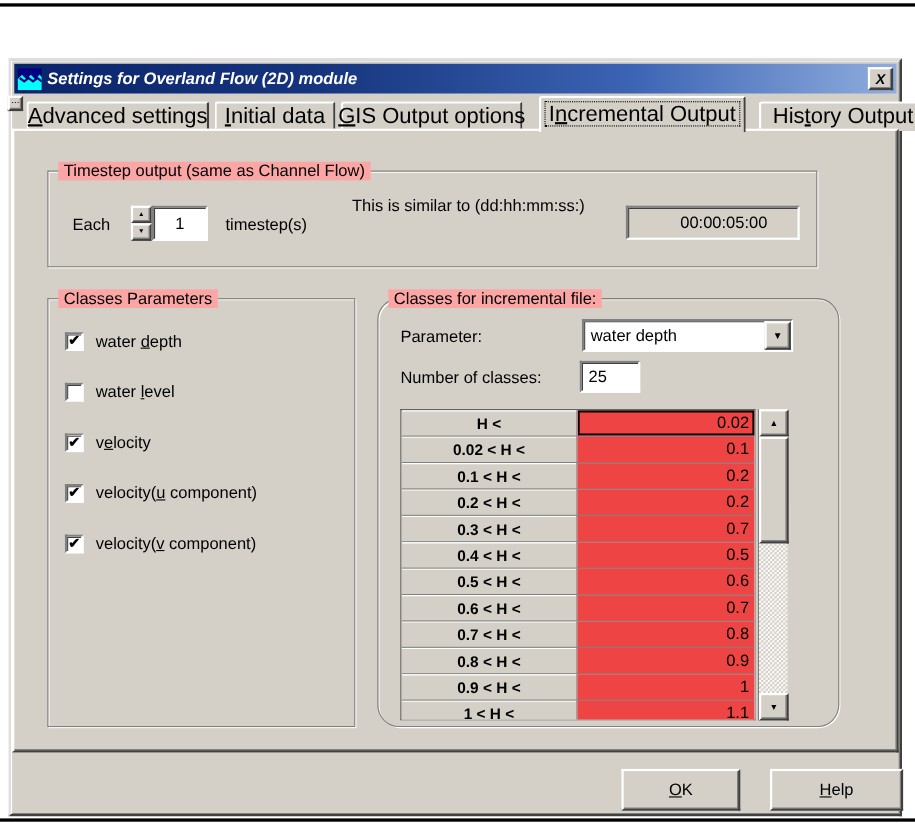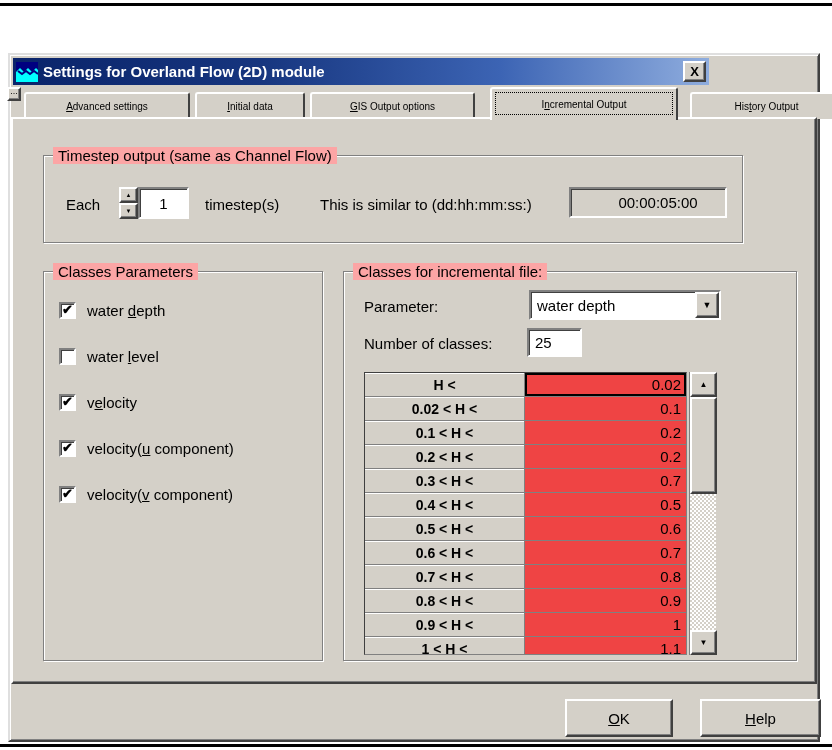--- a/index.html
+++ b/index.html
@@ -15,24 +15,24 @@
   #rule-bottom { top:744px; height:3px; }
 
   
   #dialog {
     position:absolute; left:8px; top:53px; width:812px; height:689px;
     background:#d4d0c8;
     border:2px solid; border-color:#dfdfdf #404040 #404040 #dfdfdf;
     box-shadow: inset 1px 1px 0 #ffffff, inset -1px -1px 0 #808080;
   }
   #titlebar {
-    position:absolute; left:3px; top:3px; width:696px; height:27px;
+    position:absolute; left:3px; top:3px; width:802px; height:27px;
     background:linear-gradient(90deg,#0a246a 0%,#16357e 35%,#3c64b4 70%,#8fadde 100%);
     display:flex; align-items:center; padding:0 3px;
-    color:#fff; font-weight:bold; font-size:15px;
+    color:#fff; font-weight:bold; font-size:15px;font-style:italic;
   }
   #app-icon { width:22px; height:20px; margin-right:5px; flex:0 0 auto; }
   #title-text { flex:1 1 auto; white-space:nowrap; overflow:hidden; }
   .btn3d {
     background:#d4d0c8;
     border:2px solid; border-color:#ffffff #404040 #404040 #ffffff;
     box-shadow: inset -1px -1px 0 #808080, inset 1px 1px 0 #d4d0c8;
     display:flex; align-items:center; justify-content:center;
     cursor:default; user-select:none;
   }
@@ -43,21 +43,21 @@
     font-size:9px; line-height:5px; align-items:flex-start; z-index:8;
   }
 
   
   .tab {
     position:absolute; top:37px; height:27px; z-index:3;
     background:#d4d0c8;
     border:2px solid; border-color:#ffffff #404040 #d4d0c8 #ffffff; border-bottom:none;
     border-radius:3px 3px 0 0;
     display:flex; align-items:center; justify-content:center;
-    white-space:nowrap; font-size:10px;
+    white-space:nowrap; font-size:20px;
   }
   .tab.active {
     top:32px; height:33px; z-index:6;
     outline:1px dotted #000; outline-offset:-6px;
   }
   u { text-decoration:underline; }
 
   
   #panel {
     position:absolute; left:1px; top:62px; width:806px; height:567px;
@@ -85,42 +85,42 @@
   
   #grp-timestep { left:30px; top:36px; width:700px; height:88px; }
   #each-label { position:absolute; left:22px; top:40px; }
   #spinner { position:absolute; left:75px; top:31px; width:19px; height:32px; }
   .spin-btn { width:19px; height:16px; font-size:6px; color:#000; }
   #timestep-edit {
     position:absolute; left:94px; top:31px; width:51px; height:32px;
     display:flex; align-items:center; justify-content:center;
   }
   #timestep-unit { position:absolute; left:161px; top:40px; }
-  #similar-label { position:absolute; left:276px; top:40px; }
+  #similar-label { position:absolute; left:276px; top:23px; }
   #similar-field {
     position:absolute; left:525px; top:31px; width:158px; height:31px;
     background:#d4d0c8; display:flex; align-items:center; justify-content:center;padding-left:20px;
   }
 
   
   #grp-output { left:30px; top:152px; width:280px; height:390px; }
   #cb-list { position:absolute; left:15px; top:30px; right:6px;
     display:flex; flex-direction:column; gap:29px; }
   .cb-row { display:flex; align-items:center; height:17px; }
   .checkbox {
     width:17px; height:17px; flex:0 0 auto;
     border:2px solid; border-color:#808080 #ffffff #ffffff #808080;
     box-shadow: inset 1px 1px 0 #404040;
     background:#fff; display:flex; align-items:center; justify-content:center;
   }
   .check { font-size:13px; font-weight:bold; line-height:1; margin-top:-2px; }
   .cb-label { margin-left:11px; white-space:nowrap; }
 
   
-  #grp-classes { left:330px; top:152px; width:454px; height:390px; }
+  #grp-classes { left:330px; top:152px; width:420px; height:390px;border-radius:20px; }
   #param-label { position:absolute; left:20px; top:26px; }
   #param-combo {
     position:absolute; left:185px; top:18px; width:192px; height:30px;
     display:flex; align-items:center;
   }
   #param-combo .combo-text { flex:1 1 auto; padding-left:6px; white-space:nowrap; }
   .combo-arrow-btn { width:24px; height:100%; font-size:9px; flex:0 0 auto; }
   #numclasses-label { position:absolute; left:20px; top:63px; }
   #numclasses-edit {
     position:absolute; left:183px; top:56px; width:55px; height:29px;

